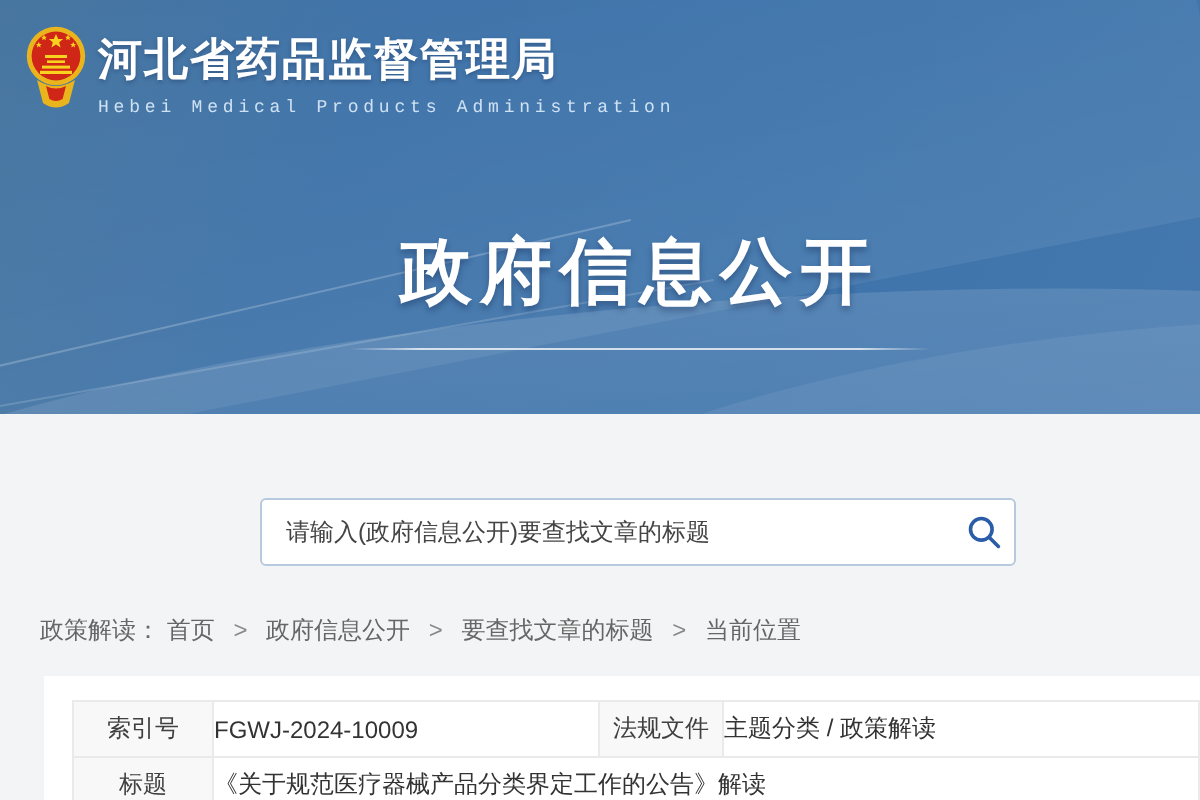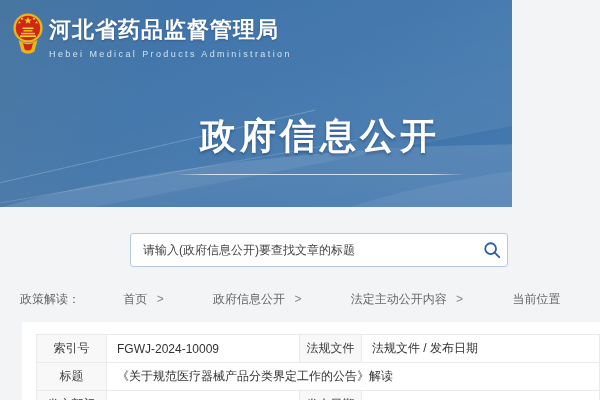--- a/index.html
+++ b/index.html
@@ -1,69 +1,69 @@
 <!DOCTYPE html>
 <html><head>
 <meta charset="utf-8">
 <style>
   * { margin:0; padding:0; box-sizing:border-box; }
   html,body { width:600px; height:400px; overflow:hidden;
     font-family:"Liberation Sans", sans-serif; background:#f3f4f5; }
 
   
-  .banner { position:relative; width:512px; height:207px; overflow:hidden;
+  .banner { position:relative; width:600px; height:207px; overflow:hidden;
     background:linear-gradient(115deg,#45749f 0%,#3c71a8 30%,#3e74ab 65%,#4478ae 100%); }
   .swoosh-a { position:absolute; top:-90px; left:-160px; width:760px; height:270px;
     transform:rotate(-11deg);
     background:linear-gradient(180deg,rgba(255,255,255,0.00),rgba(255,255,255,0.07)); }
   .swoosh-b { position:absolute; top:150px; left:-120px; width:980px; height:190px;
     border-radius:50% 50% 0 0; transform:rotate(-4deg);
     background:linear-gradient(180deg,rgba(255,255,255,0.12),rgba(255,255,255,0.02)); }
   .swoosh-c { position:absolute; top:168px; left:260px; width:560px; height:130px;
     border-radius:50%; transform:rotate(-7deg); background:rgba(255,255,255,0.07); }
   .swoosh-line1 { position:absolute; top:150px; left:-40px; width:360px; height:1px;
     transform:rotate(-13deg); background:rgba(255,255,255,0.22); }
   .swoosh-line2 { position:absolute; top:176px; left:-60px; width:420px; height:1px;
     transform:rotate(-10deg); background:rgba(255,255,255,0.16); }
 
   .site-header { position:absolute; top:12px; left:13px; display:flex; z-index:3; }
   .emblem { width:30px; height:46px; flex:0 0 auto; }
   .site-titles { margin-left:6px; padding-top:3px; }
   .site-name { color:#ffffff; font-size:22px; font-weight:bold; letter-spacing:1px;
     text-shadow:0 1px 2px rgba(20,40,80,0.35); white-space:nowrap; }
   .site-name-en { color:#cfe2f4; font-size:9px; letter-spacing:2.4px; margin-top:4px;
-    white-space:nowrap; }
+    white-space:nowrap;font-family:Liberation Mono, monospace; }
 
   .banner-center { position:absolute; top:112px; left:0; width:640px; text-align:center; z-index:3; }
   .banner-title { color:#ffffff; font-size:36px; font-weight:bold; letter-spacing:4px;
     text-shadow:0 2px 3px rgba(15,35,75,0.38); }
   .banner-underline { width:290px; height:1px; margin:13px auto 0;
     background:linear-gradient(90deg,rgba(255,255,255,0) 0%,rgba(255,255,255,0.75) 12%,rgba(255,255,255,0.75) 88%,rgba(255,255,255,0) 100%); }
 
   
   .content { width:600px; }
-  .search-row { padding-top:26px; }
+  .search-row { padding-top:42px; }
   .search-box { margin-left:130px; width:378px; height:34px; background:#ffffff;
     border:1px solid #b7c9de; border-radius:3px; display:flex; align-items:center; }
   .search-box input { flex:1; height:100%; border:none; outline:none; background:transparent;
     padding:0 12px; font-size:12px; color:#333; font-family:"Liberation Sans", sans-serif; }
   .search-box input::placeholder { color:#444; opacity:1; }
   .search-btn { width:30px; height:100%; display:flex; align-items:center; justify-content:center;
     cursor:pointer; background:none; border:none; }
 
   .breadcrumb { margin:24px 0 0 20px; font-size:12px; color:#666; }
-  .breadcrumb a { color:#666; text-decoration:none; cursor:pointer;margin-left:40px; }
+  .breadcrumb a { color:#666; text-decoration:none; cursor:pointer; }
   .breadcrumb .sep { margin:0 6px; color:#888; }
 
   .card { margin:14px 0 0 22px; width:578px; background:#ffffff; padding:12px 0 20px 14px; }
   table.doc { border-collapse:collapse; width:100%; font-size:12px; color:#333;
     table-layout:fixed; }
   table.doc td { border:1px solid #eaeaea; height:28px; vertical-align:middle; }
   table.doc td.lbl { background:#f8f8f8; text-align:center; color:#404040; }
-  table.doc td.val { padding-left:10px; background:#ffffff; }
+  table.doc td.val { padding-left:0; background:#ffffff; }
   .c1 { width:70px; } .c2 { width:193px; } .c3 { width:62px; }
 </style>
 </head>
 <body>
 
 <div class="banner">
   <div class="swoosh-a"></div>
   <div class="swoosh-b"></div>
   <div class="swoosh-c"></div>
   <div class="swoosh-line1"></div>
@@ -109,39 +109,39 @@
       </button>
     </div>
   </div>
 
   <div class="breadcrumb">
     <span>政策解读：</span>
     <a>首页</a>
     <span class="sep">&gt;</span>
     <a>政府信息公开</a>
     <span class="sep">&gt;</span>
-    <a>法定主动公开内容</a>
+    <a>要查找文章的标题</a>
     <span class="sep">&gt;</span>
     <a>当前位置</a>
   </div>
 
   <div class="card">
     <table class="doc">
       <colgroup>
           <col class="c1">
           <col class="c2">
           <col class="c3">
           <col>
         </colgroup>
       <tbody>
           <tr>
         <td class="lbl">索引号</td>
         <td class="val">FGWJ-2024-10009</td>
         <td class="lbl">法规文件</td>
-        <td class="val">法规文件 / 发布日期</td>
+        <td class="val">主题分类 / 政策解读</td>
       </tr>
       <tr>
         <td class="lbl">标题</td>
         <td class="val" colspan="3">《关于规范医疗器械产品分类界定工作的公告》解读</td>
       </tr>
       <tr>
         <td class="lbl">发文部门</td>
         <td class="val"></td>
         <td class="lbl">发布日期</td>
         <td class="val">2024-05-13</td>

